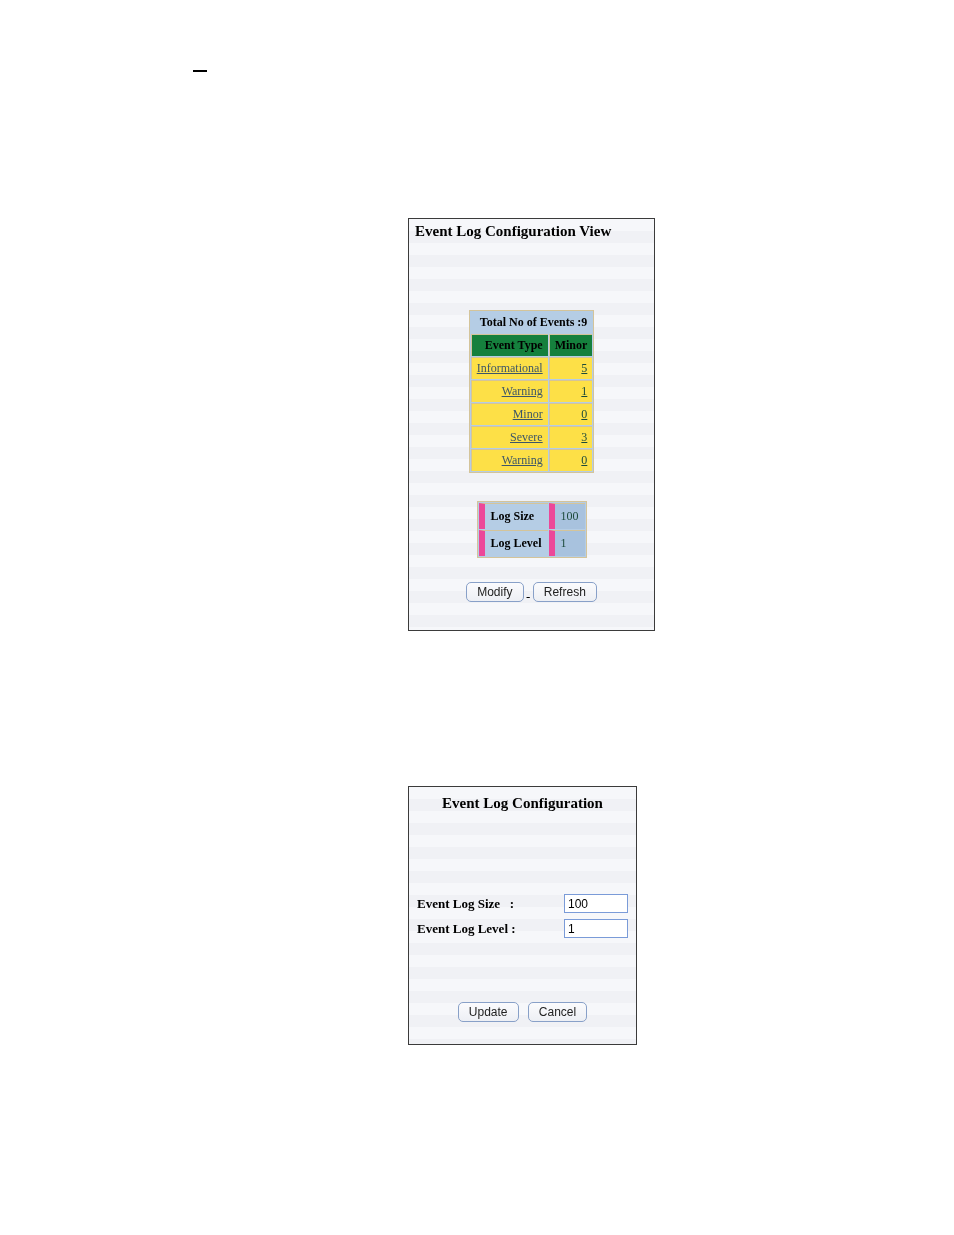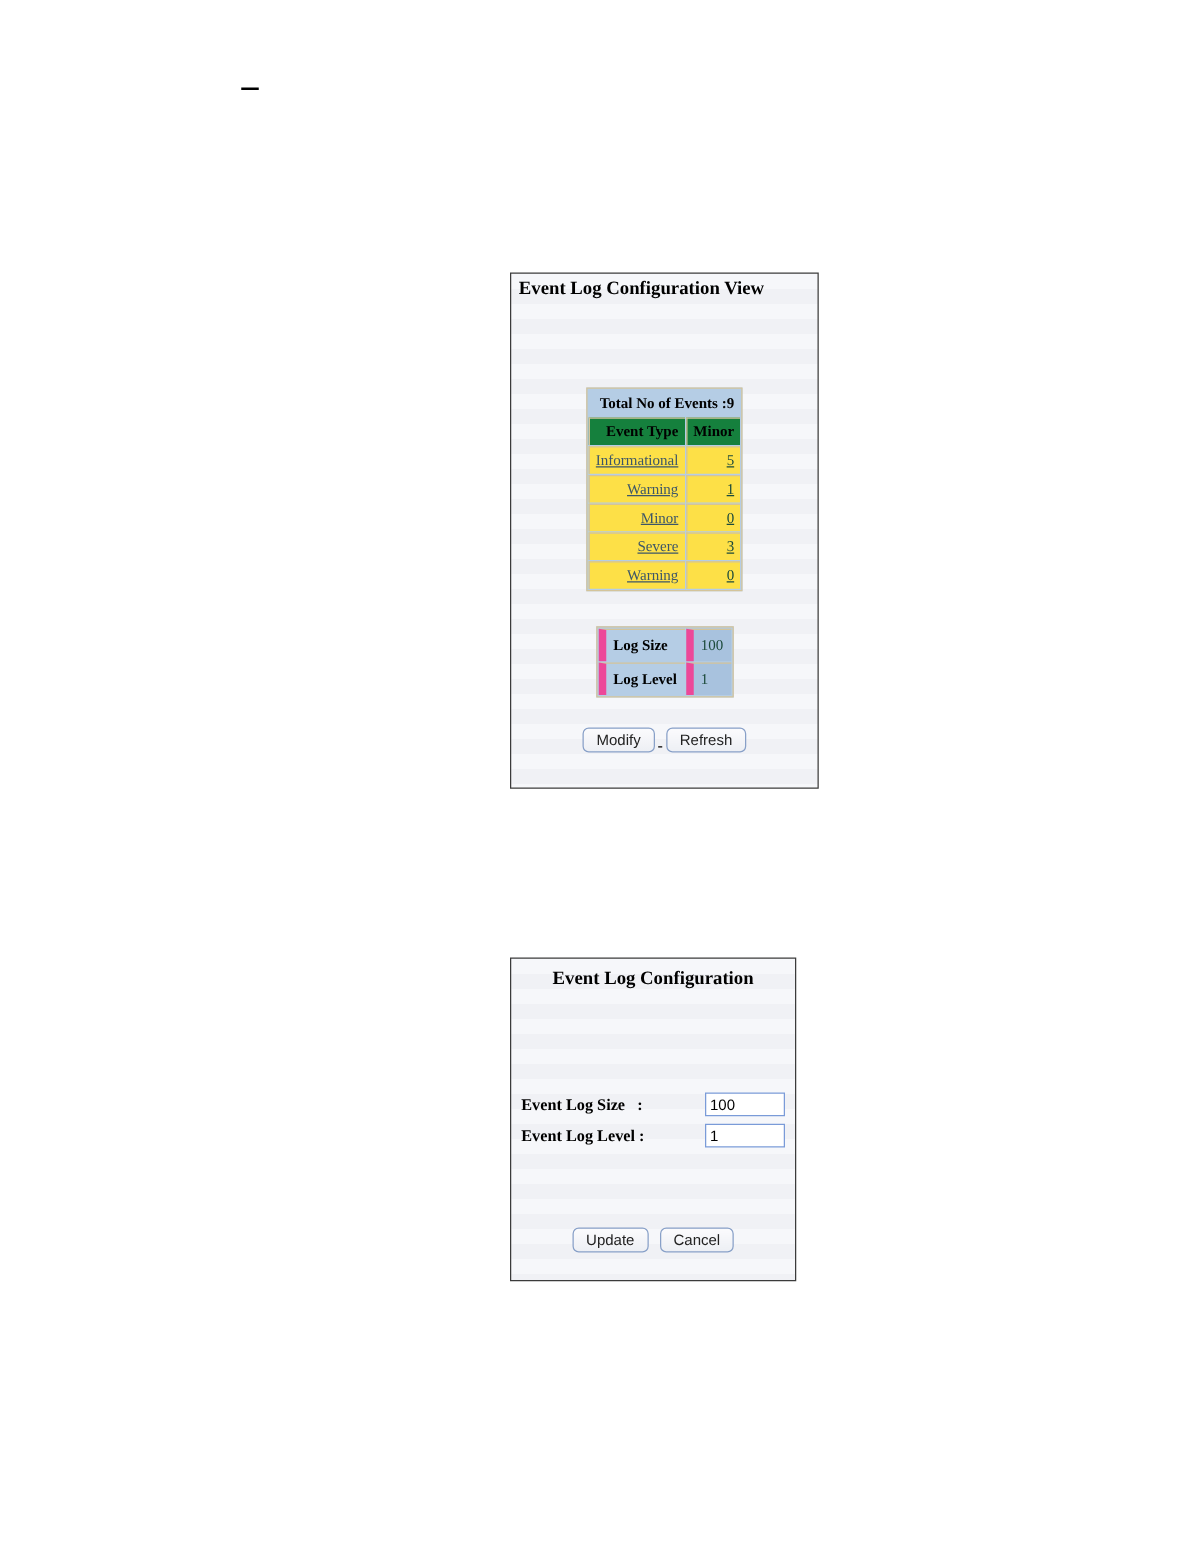--- a/index.html
+++ b/index.html
@@ -128,21 +128,21 @@
     font-family: Arial, sans-serif;
     font-size: 12px;
     color: #222;
     cursor: pointer;
     margin: 0 3px;
   }
 
   
   .panel-edit {
     left: 408px;
-    top: 766px;
+    top: 786px;
     width: 229px;
     height: 259px;
     padding: 8px 8px 10px 8px;
   }
   .edit-title {
     text-align: center;
     margin-bottom: 82px;
   }
   .form-row {
     font-size: 13px;

